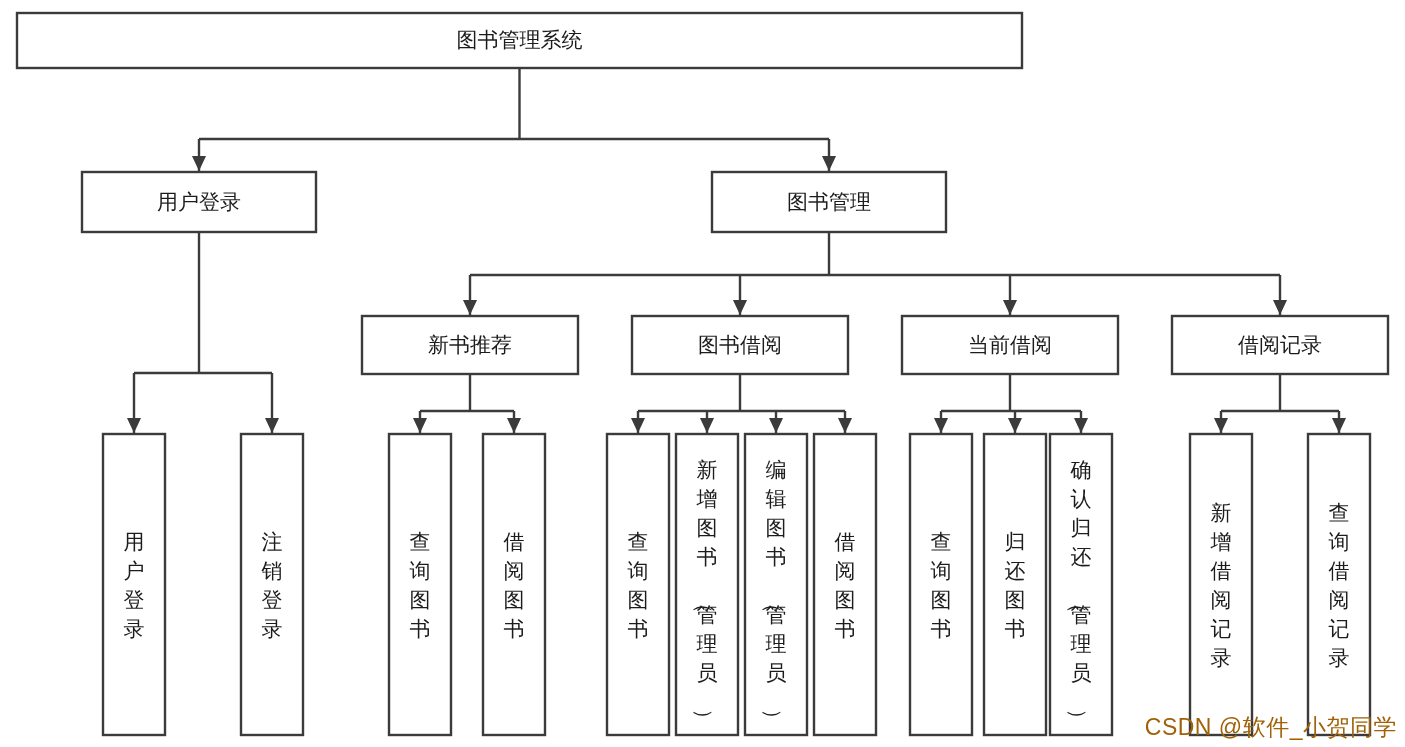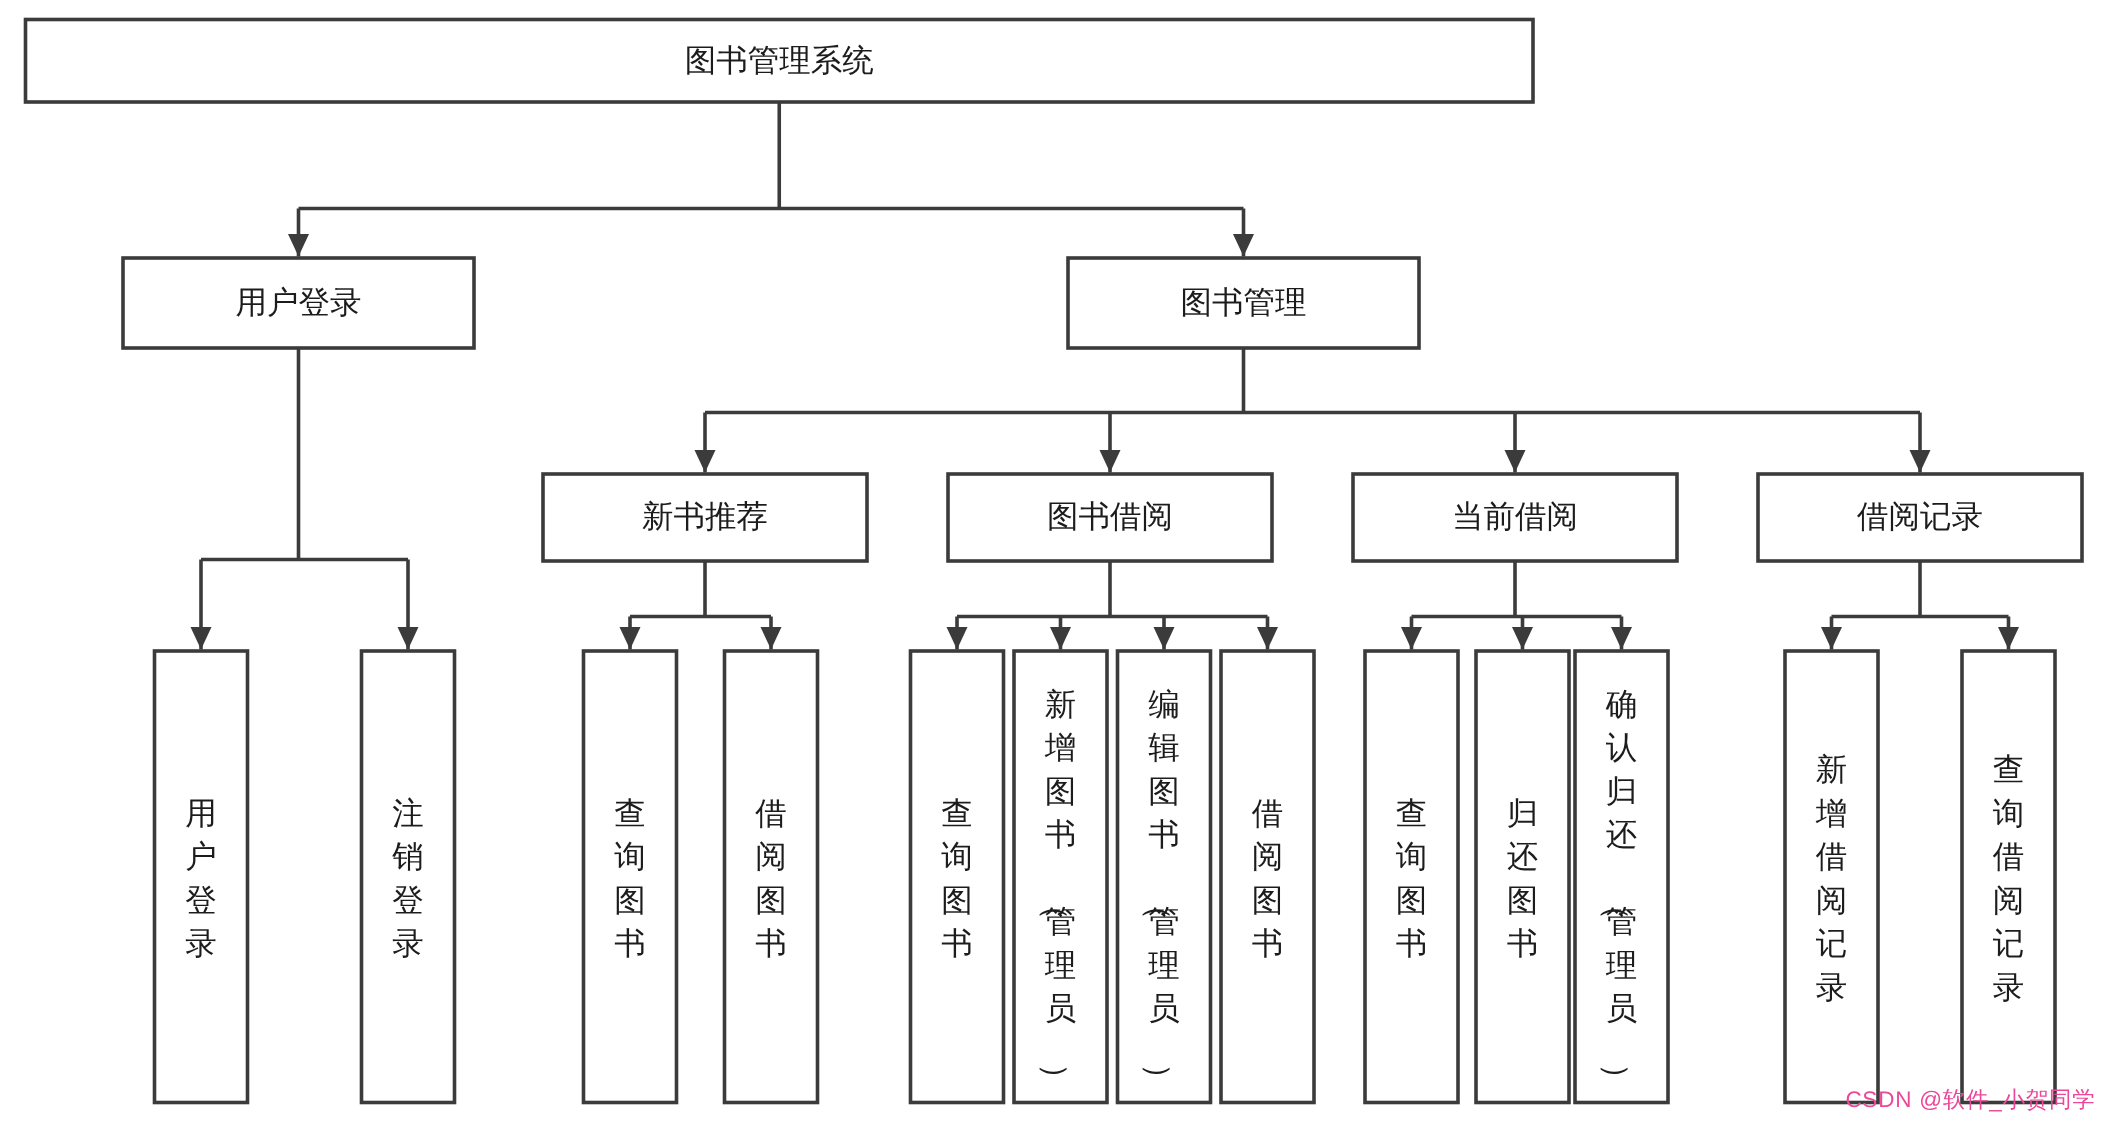--- a/index.html
+++ b/index.html
@@ -53,22 +53,22 @@
     font-family: "Liberation Sans", "DejaVu Sans", sans-serif;
     font-size: 21px;
     fill: #1c1c1c;
     text-anchor: middle;
   }
   .watermark-text {
     position: absolute;
     right: 8px;
     bottom: 4px;
     font-family: "Liberation Sans", "DejaVu Sans", sans-serif;
-    font-size: 15px;
-    color: #ec4899;
+    font-size: 23px;
+    color: #a16207;
     white-space: nowrap;
     letter-spacing: 0.5px;
     text-align: center;
   }
 </style>
 </head>
 <body>
 
 <div id="diagram-root">
 

